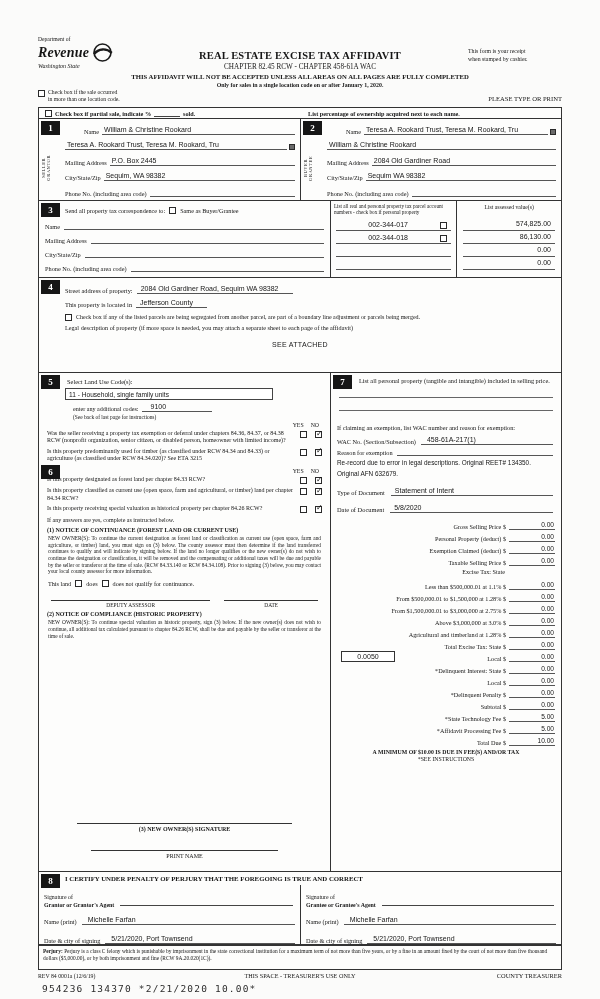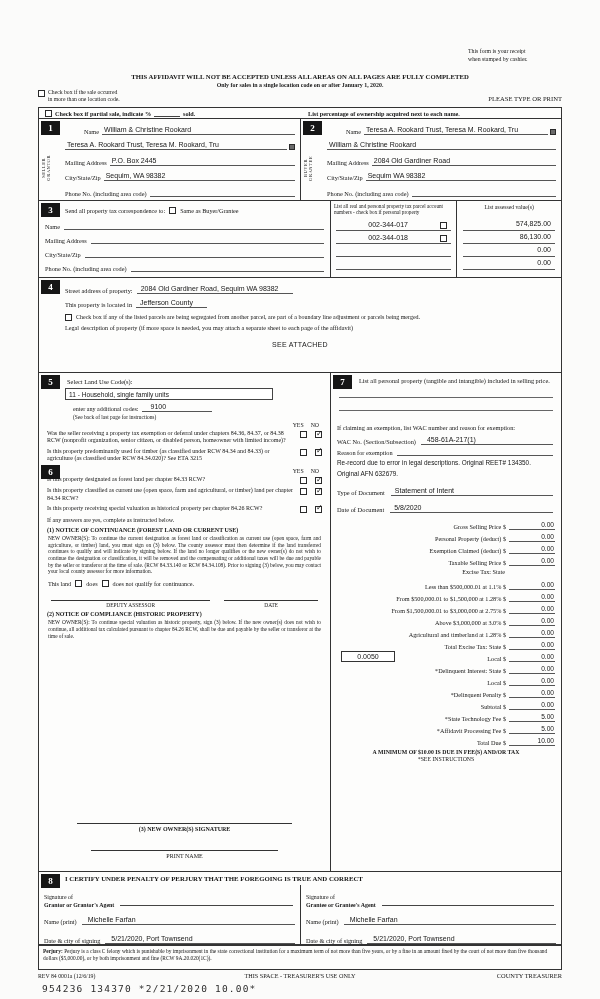--- a/index.html
+++ b/index.html
@@ -153,22 +153,35 @@
   .rev-code{font-size:5.8px;width:130px}
   .treas-space{flex:1;text-align:center;font-size:6.2px}
   .county-treas{width:130px;text-align:right;font-size:6.4px}
   .stamp{position:absolute;left:42px;top:983px;font-size:9.5px;letter-spacing:1.2px;color:#2c2c2c}
 </style>
 </head>
 <body>
 
 <div class="page">
 
+  <div class="abs" style="left:38px;top:36px">
+    <div class="dept-small">Department of</div>
+    <div class="rev-row">
+      <span class="rev-big">Revenue</span>
+      <svg width="21" height="21" viewBox="0 0 26 26">
+        <circle cx="13" cy="13" r="10.5" fill="none" stroke="#1a1a1a" stroke-width="2"></circle>
+        <path d="M2.5 15 C 8 7.5, 18 7.5, 24.5 13.5" fill="none" stroke="#1a1a1a" stroke-width="3"></path>
+      </svg>
+    </div>
+    <div class="wa-state">Washington State</div>
+  </div>
 
   <div class="abs ctr" style="left:150px;top:50px;width:300px">
+    <div class="main-title">REAL ESTATE EXCISE TAX AFFIDAVIT</div>
+    <div class="sub-title">CHAPTER 82.45 RCW - CHAPTER 458-61A WAC</div>
   </div>
 
   <div class="abs receipt-note" style="left:468px;top:48px">
     <div>This form is your receipt</div>
     <div>when stamped by cashier.</div>
   </div>
 
   <div class="abs warning" style="left:38px;top:73px">THIS AFFIDAVIT WILL NOT BE ACCEPTED UNLESS ALL AREAS ON ALL PAGES ARE FULLY COMPLETED</div>
   <div class="abs single-loc" style="left:38px;top:82px">Only for sales in a single location code on or after January 1, 2020.</div>
 

